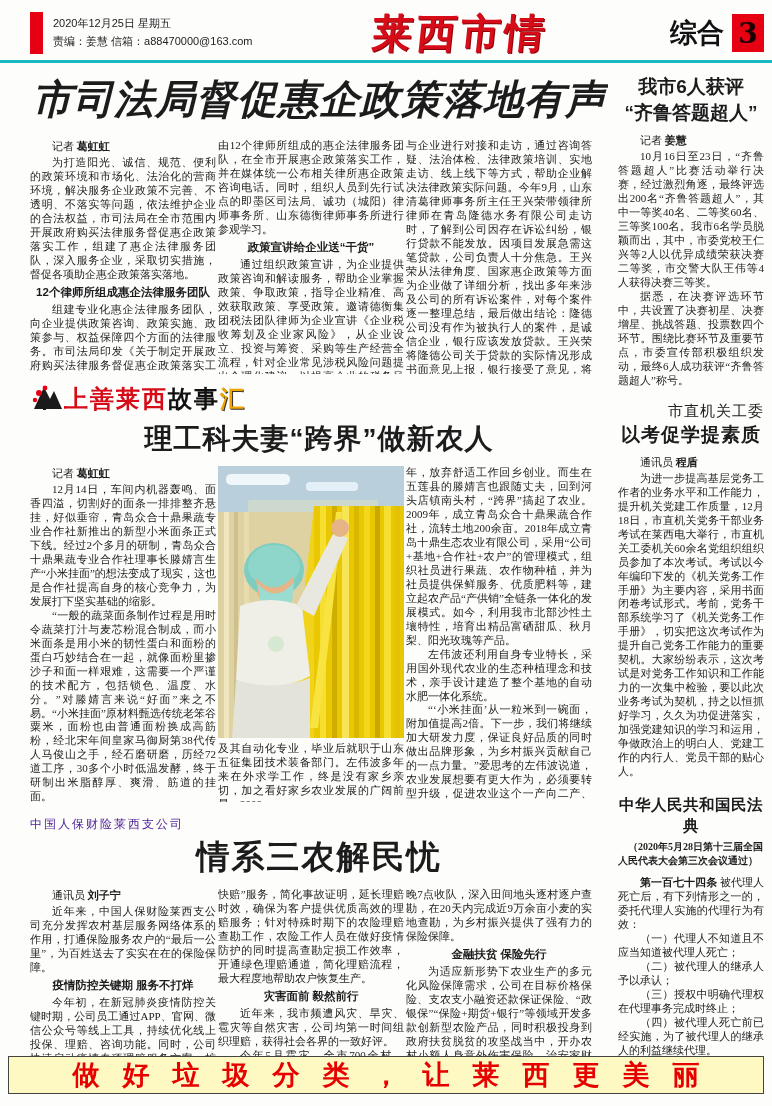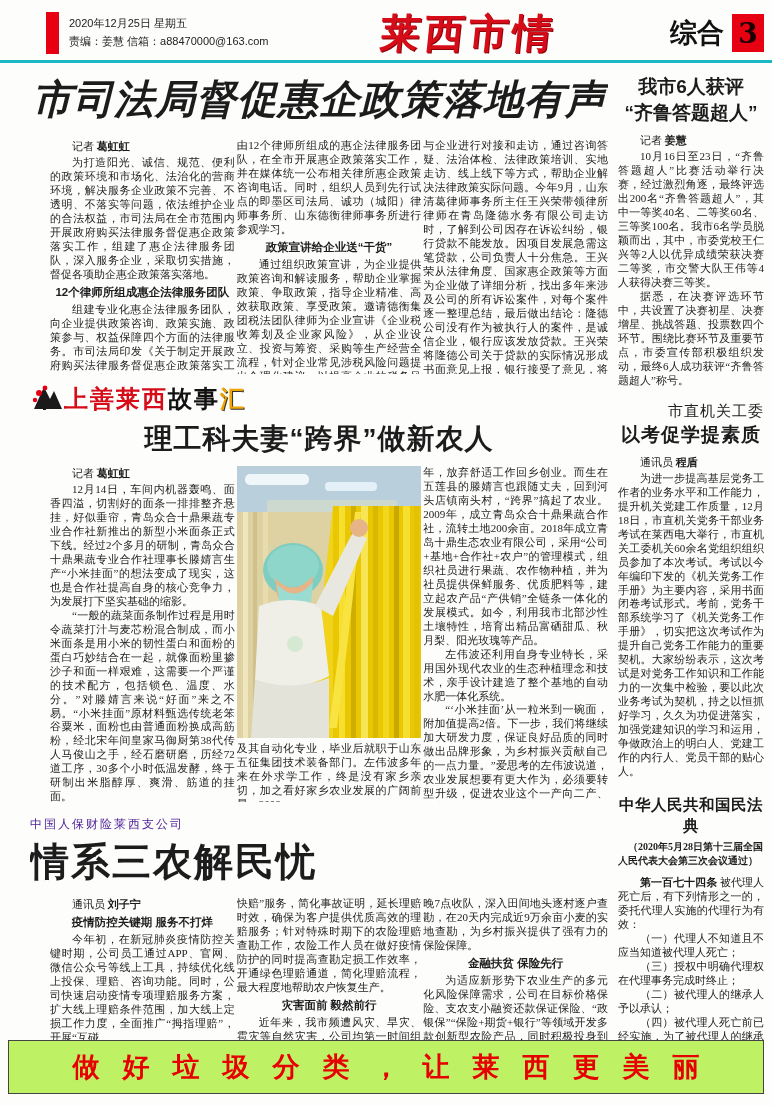--- a/index.html
+++ b/index.html
@@ -3,42 +3,42 @@
 <meta charset="utf-8">
 <style>
   * { margin:0; padding:0; box-sizing:border-box; }
   html,body { background:#e8e8e8; }
   .page {
     position:relative; width:772px; height:1106px; margin:0 auto;
     background:#fdfdfc; overflow:hidden;
     font-family:"Liberation Serif", serif; color:#1c1c1c;
   }
   
-  .masthead-bar { position:absolute; left:46px; top:10px; right:8px; height:46px; display:flex; align-items:center; }
+  .masthead-bar { position:absolute; left:30px; top:10px; right:8px; height:46px; display:flex; align-items:center; }
   .red-tab { width:13px; height:42px; background:#e60012; margin-right:10px; }
   .dateblock { font-family:"Liberation Sans", sans-serif; font-size:11px; line-height:1.6; color:#222; white-space:nowrap; }
   .masthead { flex:1; text-align:center; font-size:40px; font-weight:bold; color:#d60c18;
     font-family:"DejaVu Serif", serif; transform:skewX(-6deg); letter-spacing:4px;
     text-shadow:1px 1px 0 #8c0008; }
   .section-block { display:flex; align-items:center; gap:8px; }
   .section-name { font-size:27px; font-weight:bold; font-family:"Liberation Sans", sans-serif; color:#111; }
   .pagenum { width:32px; height:38px; background:#e60012; color:#1a0000; font-weight:bold;
     font-size:28px; display:flex; align-items:center; justify-content:center; font-family:"DejaVu Serif", serif; }
   .cyan-rule { position:absolute; left:0; top:60px; width:772px; height:3px; background:#19b8c4; }
   
   .content { position:absolute; left:30px; top:70px; width:734px; height:986px; display:flex; gap:10px; }
   .main-col { width:578px; }
   .side-col { width:146px; overflow:hidden; }
   
   p.body, .side-col p.body { font-size:11px; line-height:1.27; text-align:justify; text-justify:inter-character; }
   p.ind { text-indent:2em; }
   .byline { font-size:11px; text-indent:2em; margin-bottom:2px; }
   .byline b { font-family:"Liberation Sans", sans-serif; }
   h4.subhead { font-size:11.5px; text-align:center; font-family:"Liberation Sans", sans-serif; margin:3px 0; }
-  .cols { display:flex; gap:2px;margin-left:20px; }
+  .cols { display:flex; gap:2px; }
   .col { width:186px; overflow:hidden; }
   
   .article1 { height:304px; overflow:hidden; }
   .article1 h1 { font-size:40px; text-align:center; font-family:"Liberation Sans", sans-serif;
     font-weight:900; letter-spacing:1px; margin:2px 0 12px;font-style:italic; }
   .article1 .cols { height:236px; }
   
   .story { margin-top:10px; height:424px; overflow:hidden; }
   .story-banner { display:flex; align-items:center; height:30px; }
   .story-banner .t { font-size:24px; font-weight:900; font-family:"Liberation Sans", sans-serif; letter-spacing:2px; }
@@ -46,40 +46,40 @@
   .t-black { color:#111; }
   .t-gold { color:#f0a400; text-shadow:1px 1px 0 #333; }
   .story h2 { font-size:28px; text-align:center; font-family:"Liberation Sans", sans-serif;
     font-weight:900; margin:6px 0 8px; letter-spacing:1px; }
   .story .cols { height:336px; }
   .photo-wrap { width:186px; height:272px; margin-bottom:4px; }
   .photo-wrap svg { display:block; width:100%; height:100%; }
   
   .article3 { margin-top:8px; height:248px; overflow:hidden; }
   .article3 .kicker { text-align:left; font-size:12px; color:#4c1d95; letter-spacing:2px; }
-  .article3 h2 { font-size:39px; font-family:"Liberation Sans", sans-serif;
+  .article3 h2 { font-size:33px; text-align:center; font-family:"Liberation Sans", sans-serif;
     font-weight:900; margin:2px 0 8px; letter-spacing:2px; }
   .article3 .cols { height:186px; }
   
   .side-sec { overflow:hidden; }
   .quiz h3 { font-size:19px; text-align:center; font-family:"Liberation Sans", sans-serif;
     font-weight:900; line-height:1.35; margin:4px 0 8px; }
   .exam { margin-top:14px; }
   .exam .kicker { text-align:right; font-size:15px; color:#222; letter-spacing:1px; }
   .exam h3 { font-size:19px; text-align:center; font-family:"Liberation Sans", sans-serif;
     font-weight:900; margin:1px 0 7px; letter-spacing:1px; }
   .civil { margin-top:16px; }
   .civil h3 { font-size:15.5px; text-align:center; font-family:Liberation Mono, monospace;
     font-weight:900; letter-spacing:0.5px; margin-bottom:3px; }
   .civil .subtitle { font-size:10px; font-weight:bold; line-height:1.4; text-align:left; text-indent:1em; margin-bottom:8px; }
   .civil p.body { margin:0; }
   .civil p.body b { font-family:"Liberation Sans", sans-serif; }
   
-  .slogan-box { position:absolute; left:8px; right:8px; bottom:12px; height:54px;
-    border:1px solid #444; display:flex; align-items:center; justify-content:center; background:#bef264; }
+  .slogan-box { position:absolute; left:8px; right:8px; bottom:12px; height:38px;
+    border:1px solid #444; display:flex; align-items:center; justify-content:center; background:#fef9c3; }
   .slogan-box .txt { color:#e60000; font-size:27px; font-weight:900; font-family:"DejaVu Serif", serif;
     letter-spacing:23px; text-indent:23px; white-space:nowrap; }
 </style>
 </head>
 <body>
 
 <div class="page">
 
   <header class="masthead-bar">
     <div class="red-tab"></div>
@@ -186,20 +186,21 @@
           </div>
         </div>
       </section>
 
       <section class="article3">
         <div class="kicker">中国人保财险莱西支公司</div>
         <h2>情系三农解民忧</h2>
         <div class="cols">
           <div class="col">
             <p class="byline"><span>通讯员</span>&nbsp;<b>刘子宁</b></p>
+            <p class="body ind">近年来，中国人保财险莱西支公司充分发挥农村基层服务网络体系的作用，打通保险服务农户的“最后一公里”，为百姓送去了实实在在的保险保障。</p>
             <h4 class="subhead">疫情防控关键期 服务不打烊</h4>
             <p class="body ind">今年初，在新冠肺炎疫情防控关键时期，公司员工通过APP、官网、微信公众号等线上工具，持续优化线上投保、理赔、咨询功能。同时，公司快速启动疫情专项理赔服务方案，扩大线上理赔条件范围，加大线上定损工作力度，全面推广“拇指理赔”，开展“互碰</p>
           </div>
           <div class="col">
             <p class="body">快赔”服务，简化事故证明，延长理赔时效，确保为客户提供优质高效的理赔服务；针对特殊时期下的农险理赔查勘工作，农险工作人员在做好疫情防护的同时提高查勘定损工作效率，开通绿色理赔通道，简化理赔流程，最大程度地帮助农户恢复生产。</p>
             <h4 class="subhead">灾害面前 毅然前行</h4>
             <p class="body ind">近年来，我市频遭风灾、旱灾、雹灾等自然灾害，公司均第一时间组织理赔，获得社会各界的一致好评。</p>
             <p class="body ind">今年5月雹灾，全市700余村、4000余农户受灾。公司为给农户提供快捷的理赔服务，员工每天早7点集合出发，</p>
           </div>
           <div class="col">
@@ -228,22 +229,22 @@
         <h3>以考促学提素质</h3>
         <p class="byline"><span>通讯员</span>&nbsp;<b>程盾</b></p>
         <p class="body ind">为进一步提高基层党务工作者的业务水平和工作能力，提升机关党建工作质量，12月18日，市直机关党务干部业务考试在莱西电大举行，市直机关工委机关60余名党组织组织员参加了本次考试。考试以今年编印下发的《机关党务工作手册》为主要内容，采用书面闭卷考试形式。考前，党务干部系统学习了《机关党务工作手册》，切实把这次考试作为提升自己党务工作能力的重要契机。大家纷纷表示，这次考试是对党务工作知识和工作能力的一次集中检验，要以此次业务考试为契机，持之以恒抓好学习，久久为功促进落实，加强党建知识的学习和运用，争做政治上的明白人、党建工作的内行人、党员干部的贴心人。</p>
       </section>
 
       <section class="side-sec civil">
         <h3>中华人民共和国民法典</h3>
         <p class="subtitle">（2020年5月28日第十三届全国人民代表大会第三次会议通过）</p>
         <p class="body ind"><b>第一百七十四条</b>&nbsp;<span>被代理人死亡后，有下列情形之一的，委托代理人实施的代理行为有效：</span></p>
         <p class="body ind">（一）代理人不知道且不应当知道被代理人死亡；</p>
+        <p class="body ind">（二）被代理人的继承人予以承认；</p>
         <p class="body ind">（三）授权中明确代理权在代理事务完成时终止；</p>
-        <p class="body ind">（二）被代理人的继承人予以承认；</p>
         <p class="body ind">（四）被代理人死亡前已经实施，为了被代理人的继承人的利益继续代理。</p>
 
       </section>
     </aside>
   </div>
 
   <footer class="slogan-box">
     <div class="txt">做好垃圾分类，让莱西更美丽</div>
   </footer>
 </div>

